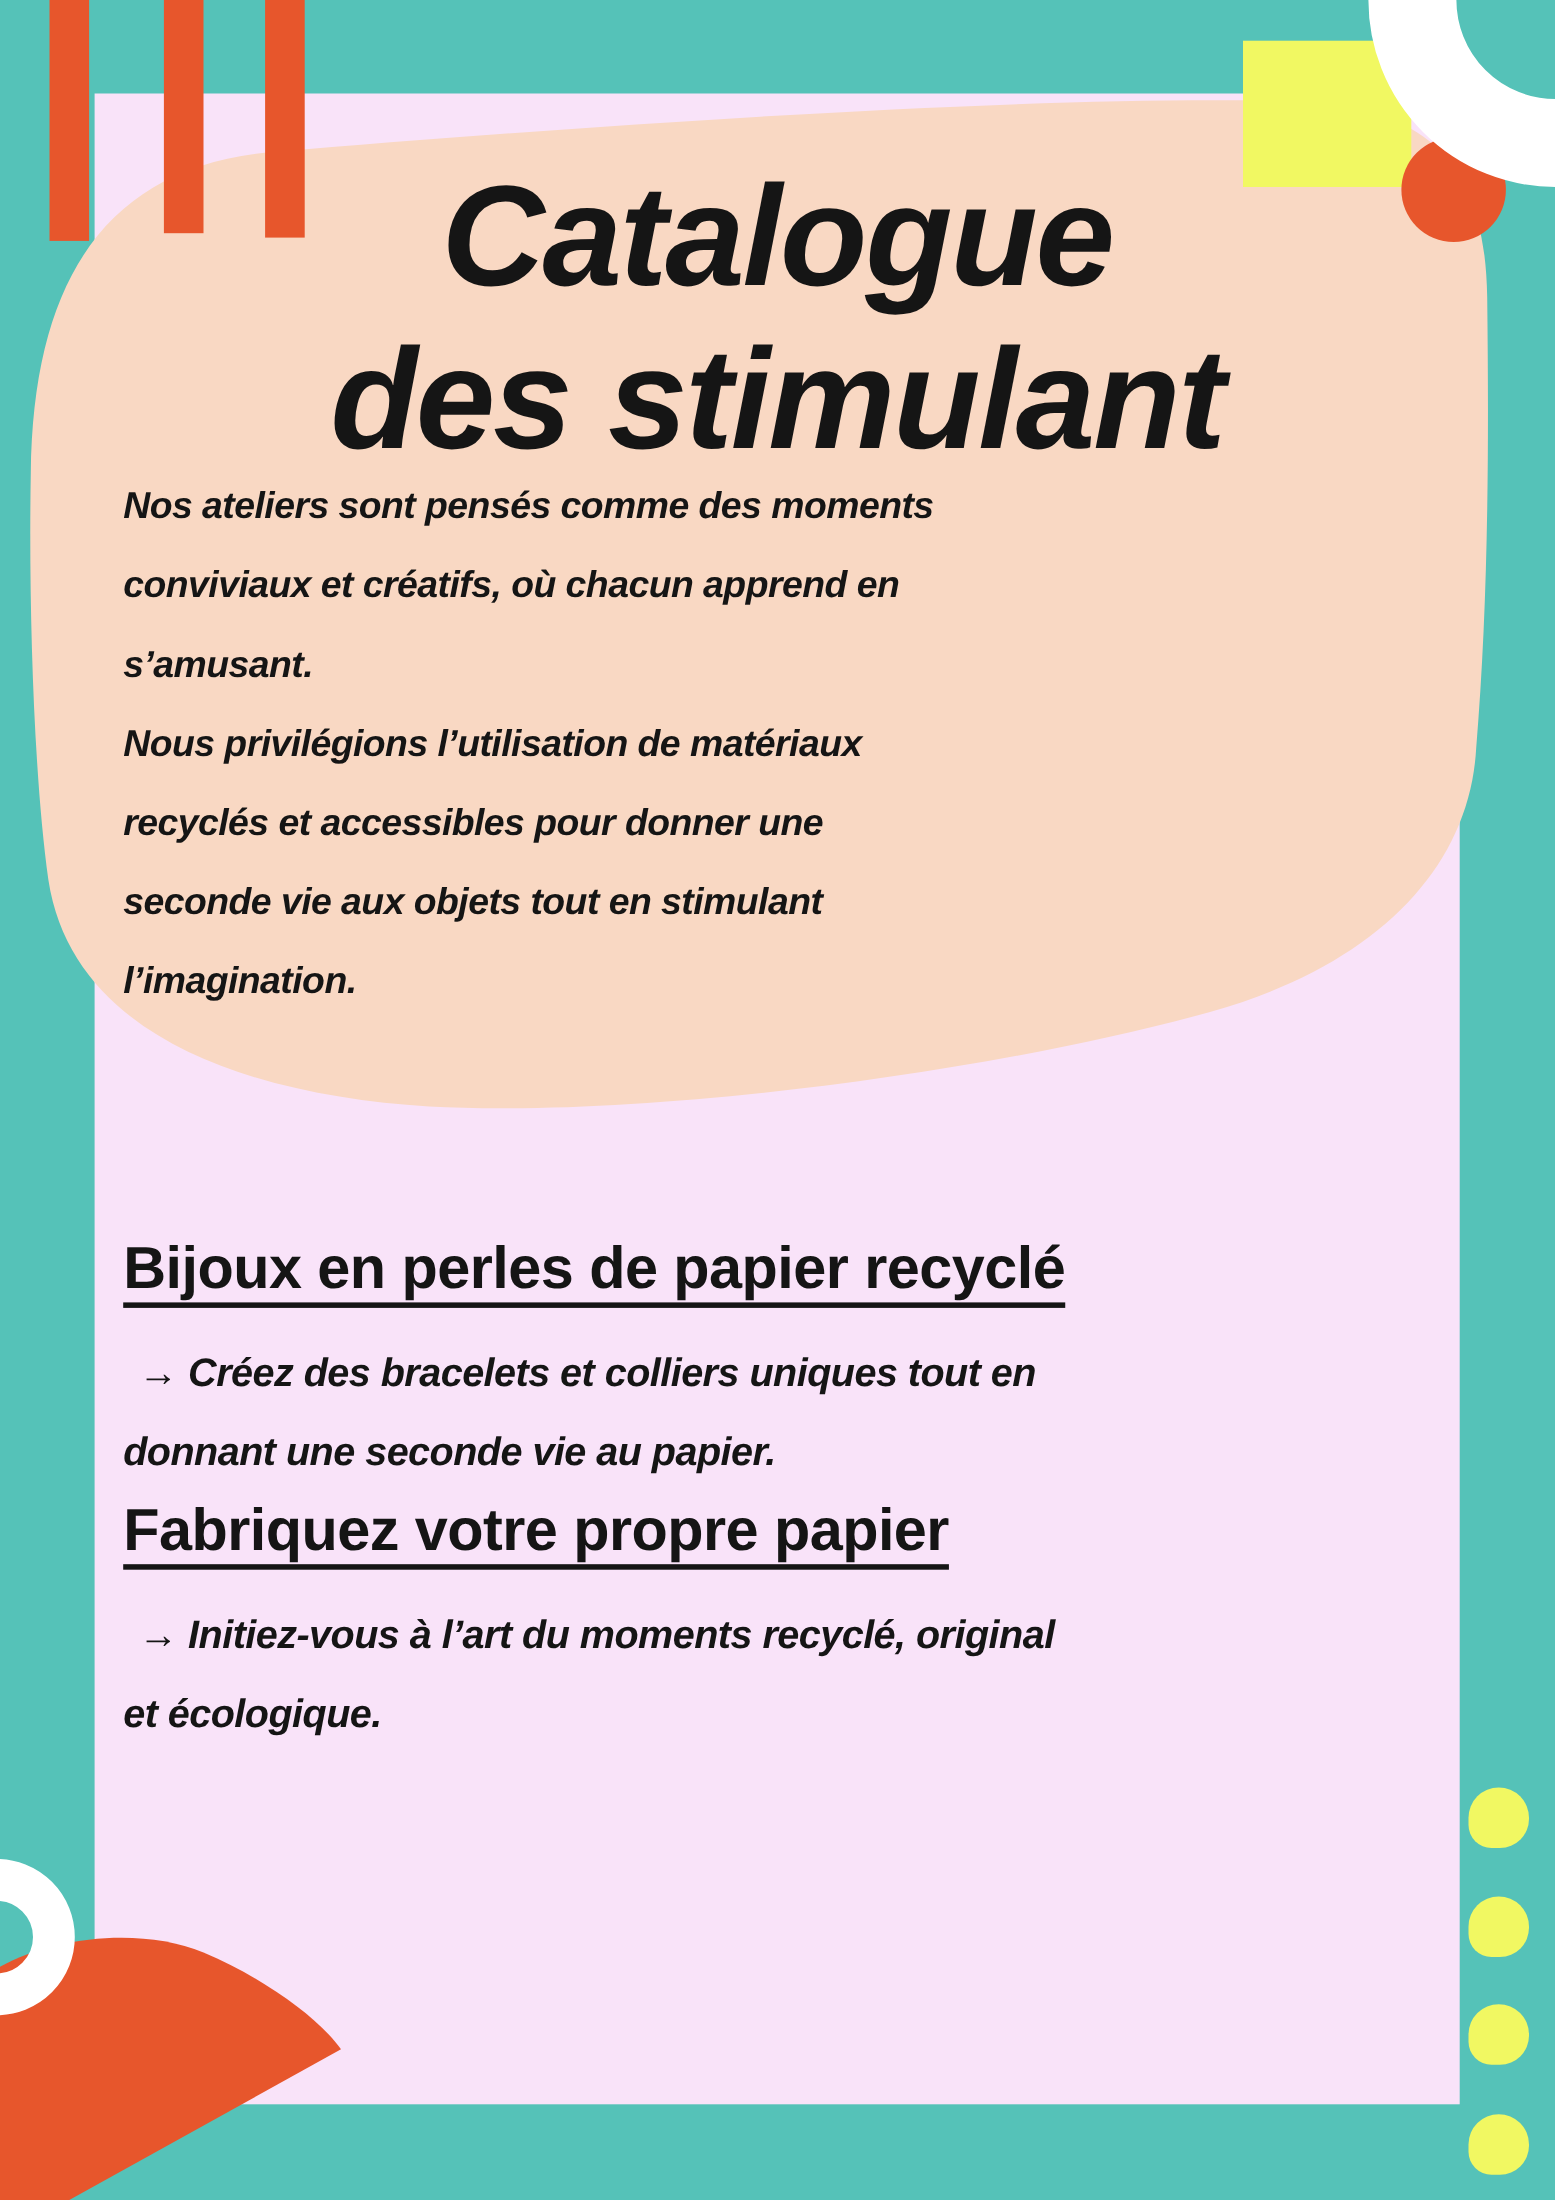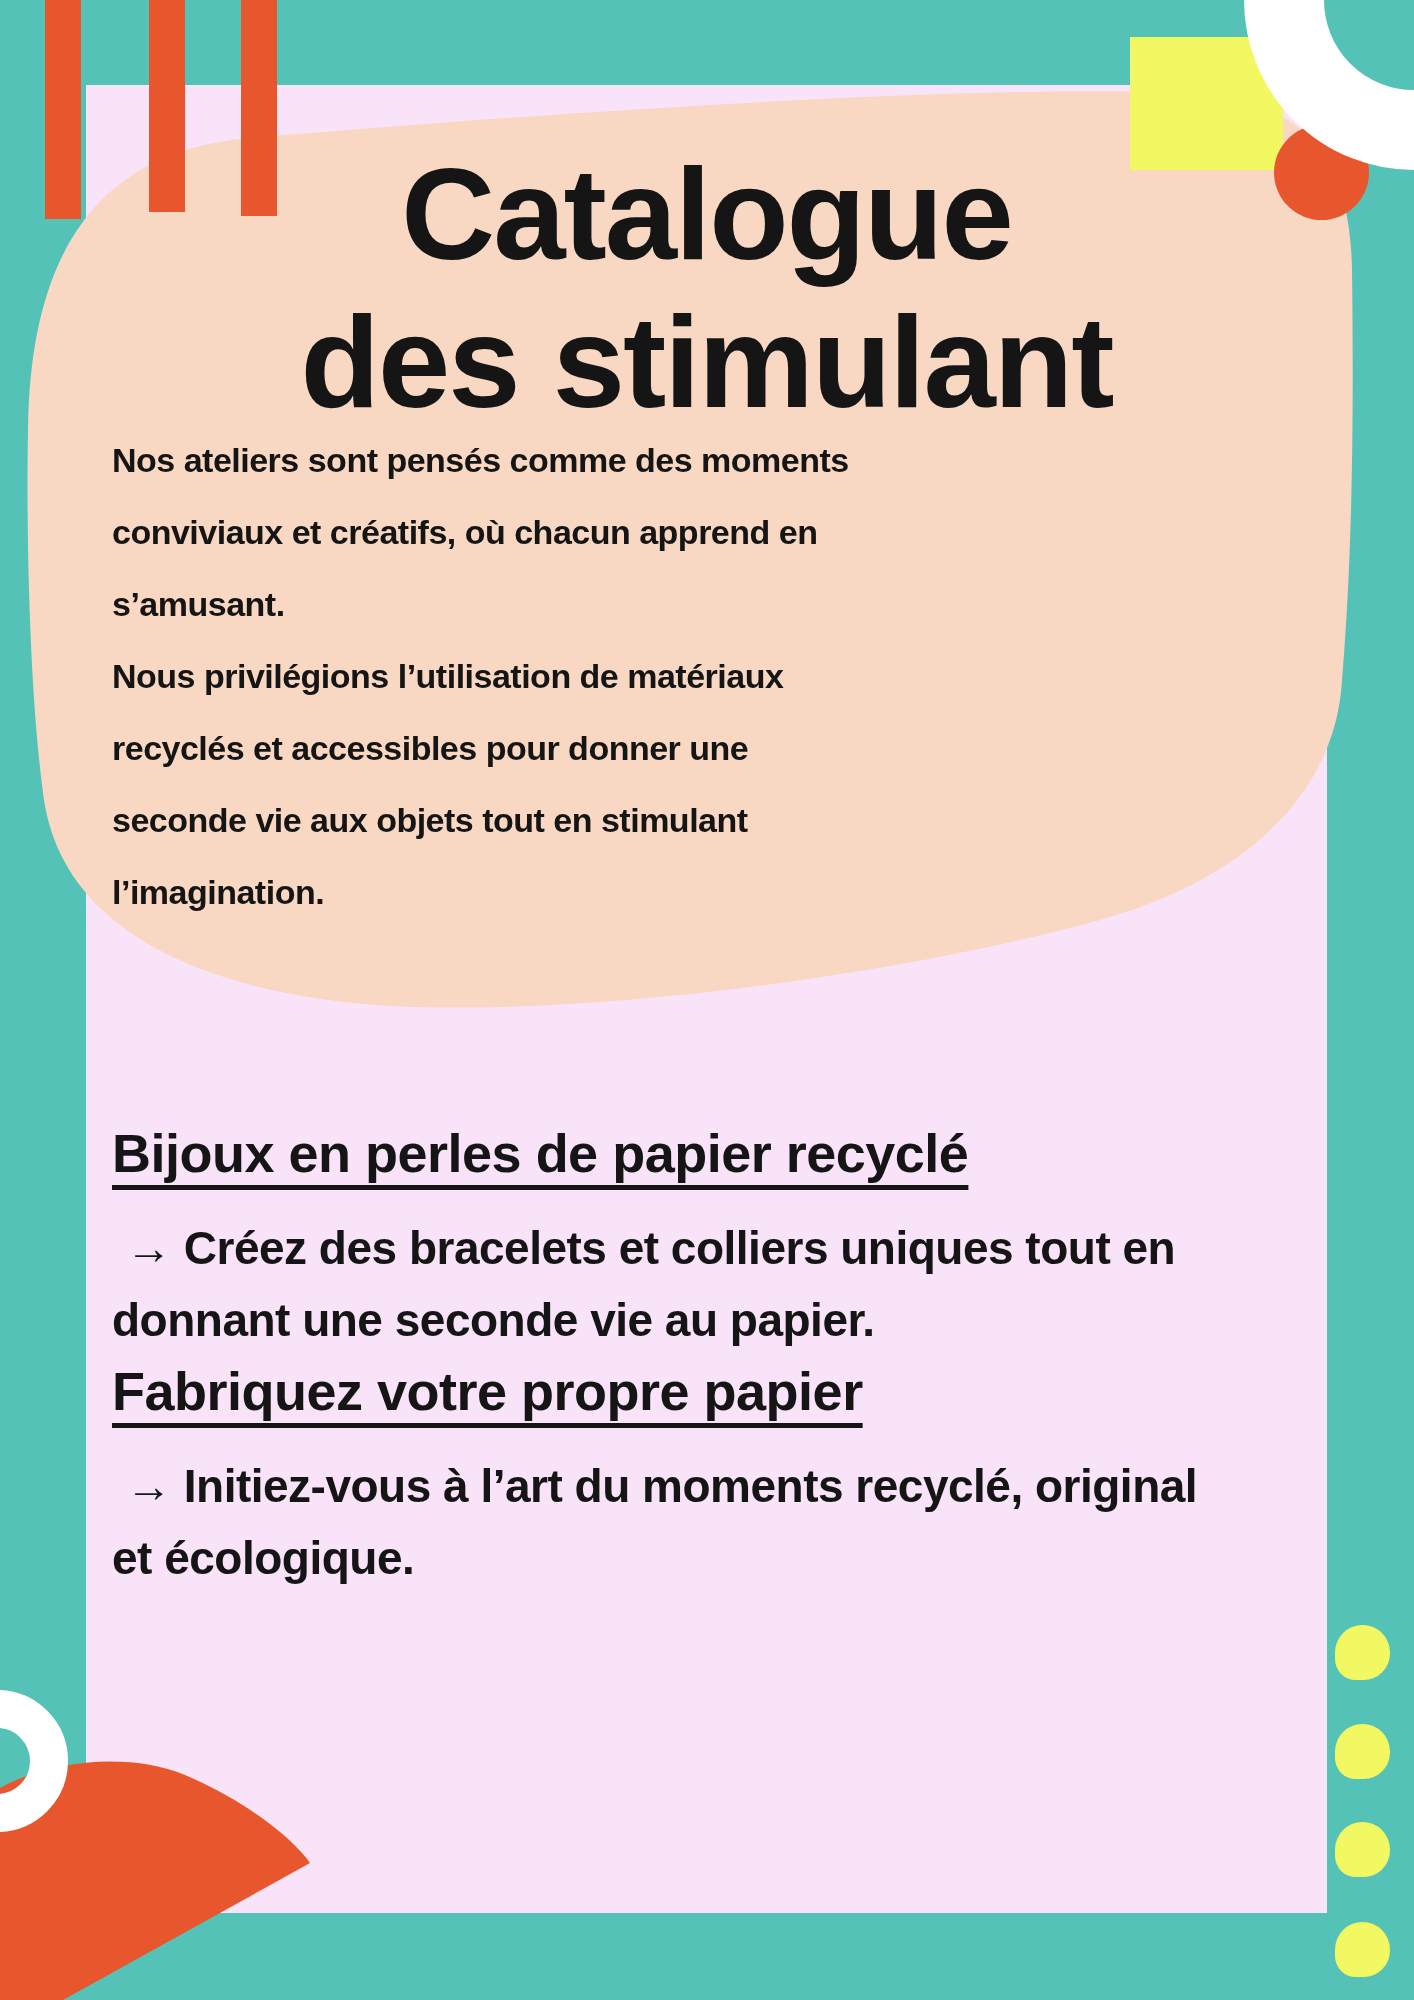--- a/index.html
+++ b/index.html
@@ -51,23 +51,23 @@
   }
   .section{left:112px;width:1230px;z-index:6;}
   .section-1{top:1118px;}
   .section-2{top:1356px;}
   .section-heading{
     font-weight:bold;font-size:54px;line-height:70px;letter-spacing:-0.5px;
     text-decoration:underline;
     text-decoration-thickness:5px;
     text-underline-offset:13px;
   }
-  .section-lines{margin-top:24px;font-weight:bold;font-size:46px;line-height:72px;letter-spacing:-0.5px;}
+  .section-lines{margin-top:24px;font-weight:bold;font-size:36px;line-height:72px;letter-spacing:-0.5px;}
   .indent{padding-left:14px;}
-  .line{white-space:nowrap;}
+  .line{white-space:nowrap;font-style:italic;}
 </style>
 </head>
 <body>
 
 <div class="canvas">
 
   <div class="abs pink-panel"></div>
 
   <svg class="abs blob-svg" viewBox="0 0 1414 2000">
     <path fill="#F9D8C3" d="M 28 430

